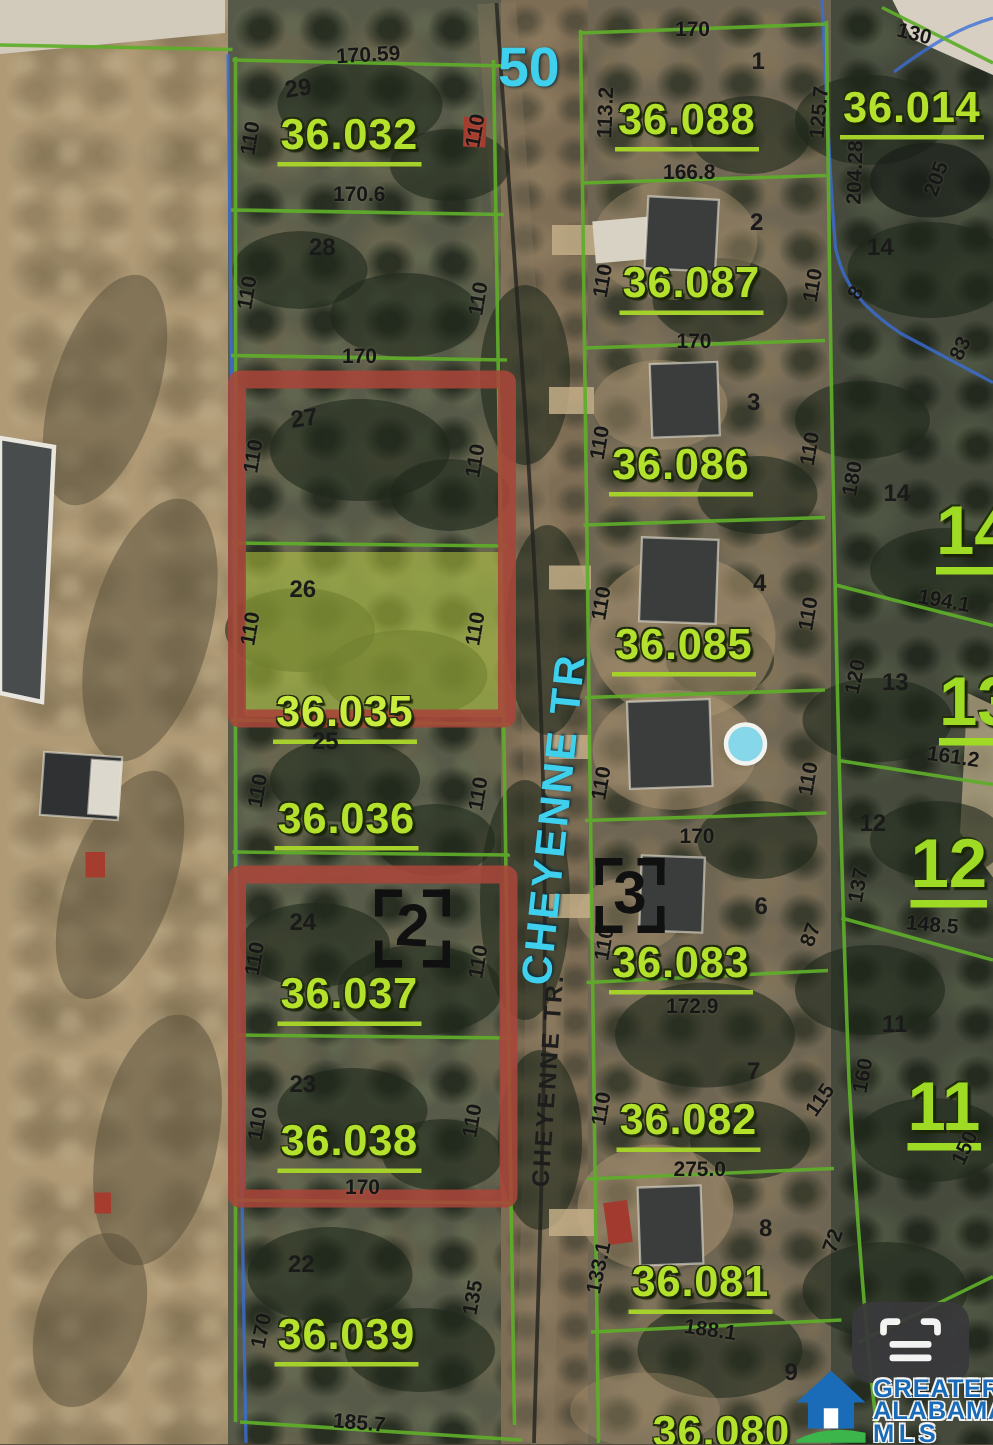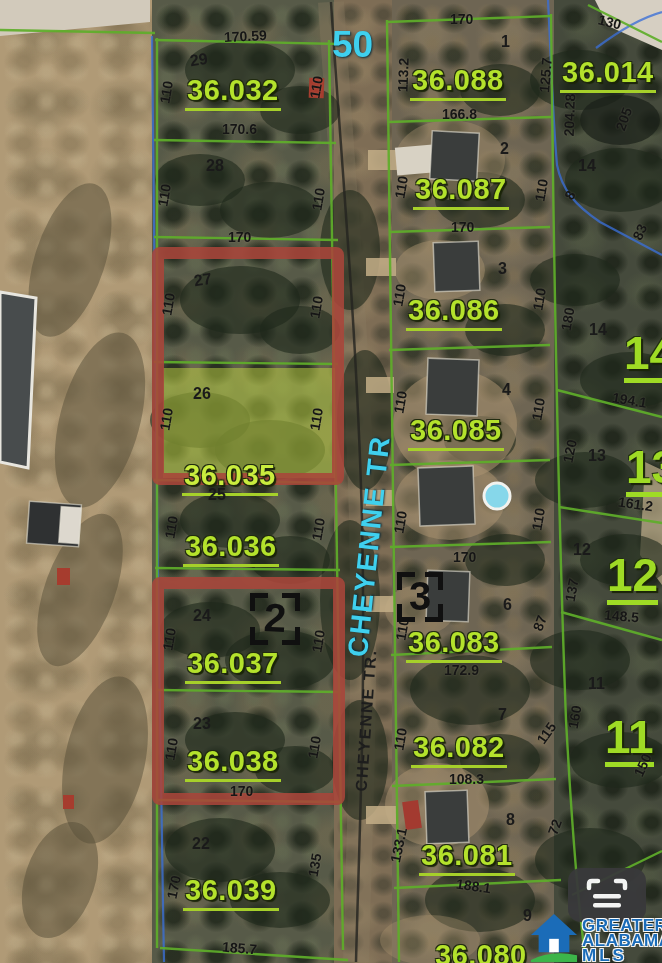--- a/index.html
+++ b/index.html
@@ -287,21 +287,21 @@
     <span class="lbl dim r80" style="left:389px;top:395px;">110</span>
     <span class="lbl dim r80" style="left:527px;top:402px;">110</span>
     <span class="lbl dim r80" style="left:389px;top:515px;">110</span>
     <span class="lbl dim r80" style="left:527px;top:512px;">110</span>
     <span class="lbl dim" style="left:453px;top:550px;">170</span>
     <span class="lbl dim r80" style="left:391px;top:622px;">110</span>
     <span class="lbl dim r70" style="left:532px;top:616px;">87</span>
     <span class="lbl dim" style="left:444px;top:663px;">172.9</span>
     <span class="lbl dim r80" style="left:389px;top:732px;">110</span>
     <span class="lbl dim r55" style="left:535px;top:726px;">115</span>
-    <span class="lbl dim" style="left:449px;top:772px;">108.3</span>
+    <span class="lbl dim" style="left:449px;top:772px;">275.0</span>
     <span class="lbl dim r78" style="left:381px;top:838px;">133.1</span>
     <span class="lbl dim r70" style="left:547px;top:820px;">72</span>
     <span class="lbl dim rp8" style="left:456px;top:879px;">188.1</span>
 
     <span class="lbl apn" style="left:560px;top:58px;">36.014</span>
     <span class="lbl dim rp14" style="left:598px;top:15px;">130</span>
     <span class="lbl dim r88" style="left:548px;top:108px;">204.28</span>
     <span class="lbl dim r70" style="left:612px;top:112px;">205</span>
     <span class="lbl lot" style="left:578px;top:158px;">14</span>
     <span class="lbl dim r60" style="left:566px;top:188px;">8</span>

